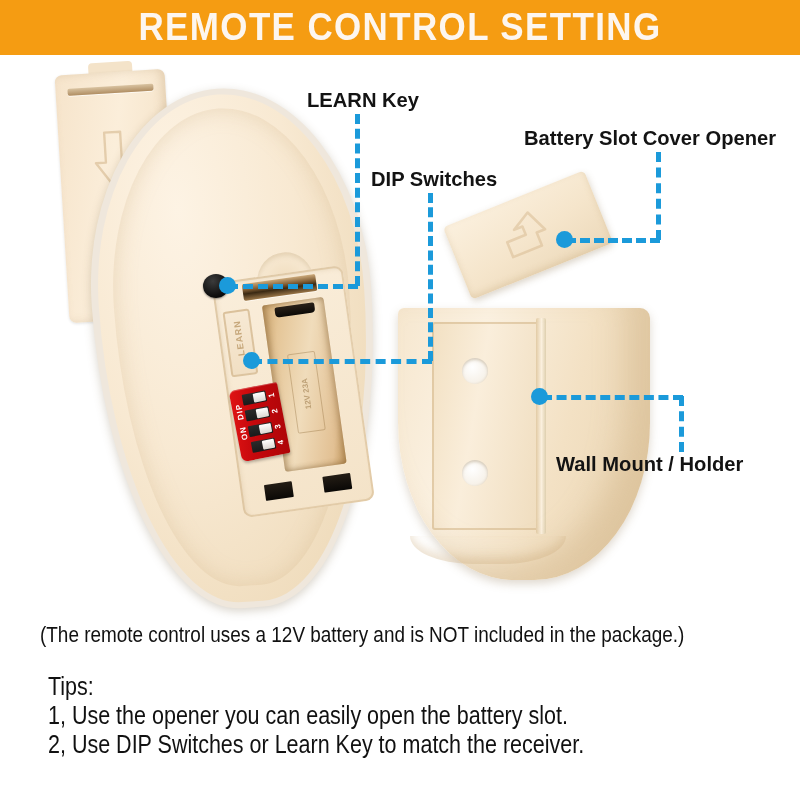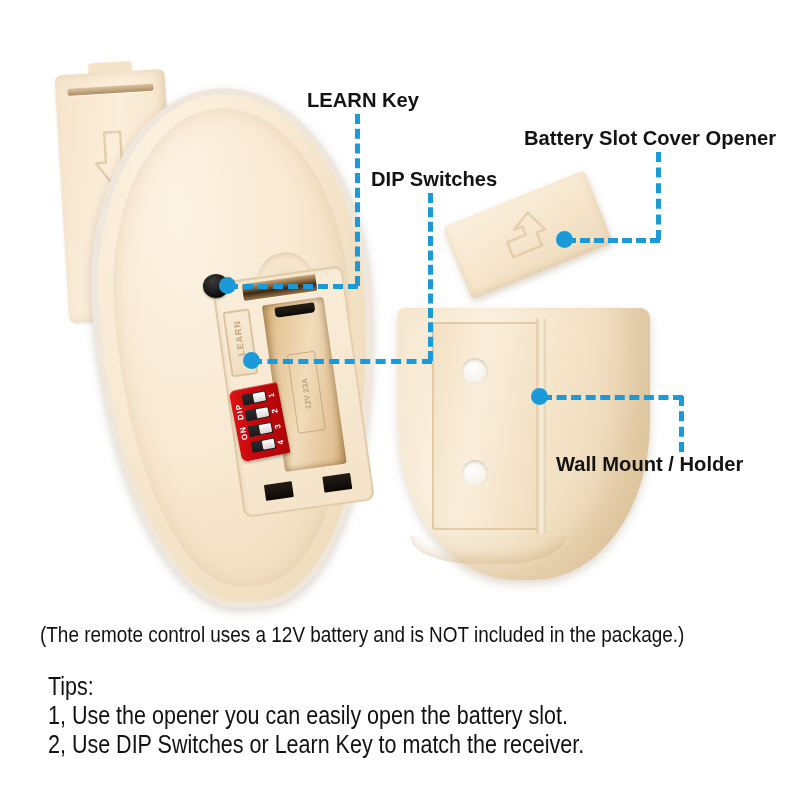--- a/index.html
+++ b/index.html
@@ -313,20 +313,23 @@
     font-size:25px;color:#111;line-height:29px;
     transform:scaleX(0.86);transform-origin:left top;
   }
   .tips div{white-space:nowrap;}
 </style>
 </head>
 <body>
 
 <div id="stage">
 
+  <div class="banner">
+    <div class="banner-title">REMOTE CONTROL SETTING</div>
+  </div>
 
   <div id="cover">
     <div class="tab"></div>
     <div class="body">
       <div class="slot"></div>
       <svg class="arrow" viewBox="0 0 42 62">
         <path d="M13 2 h16 v30 h10 L21 58 L3 32 h10 z" fill="none" stroke="#d3b489" stroke-width="2.4" stroke-linejoin="round"></path>
       </svg>
     </div>
     <div class="tab-bottom"></div>

